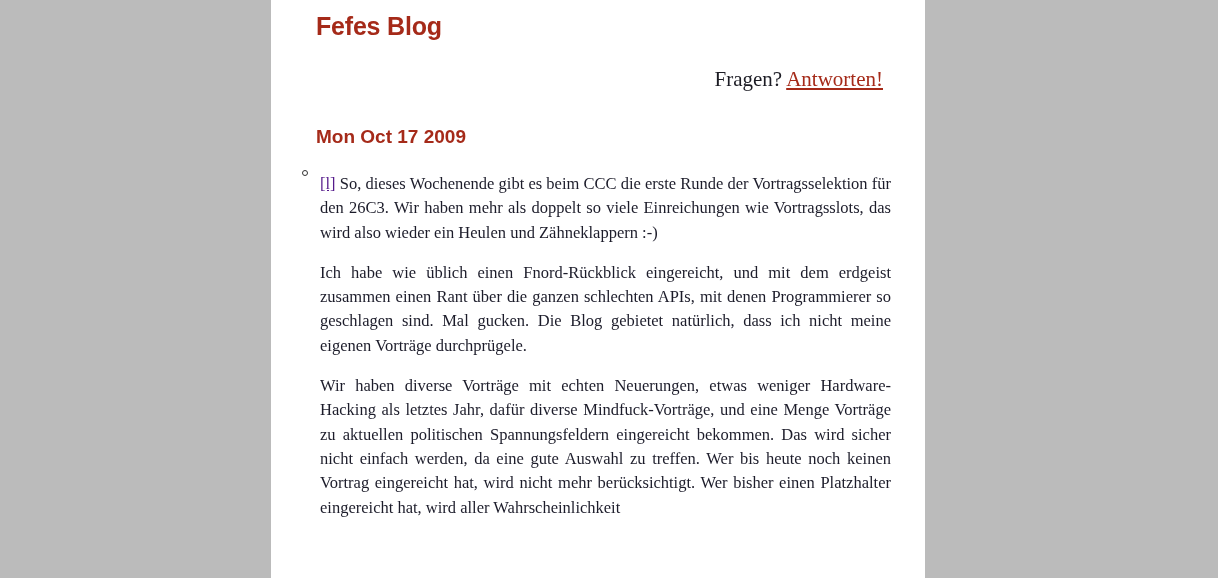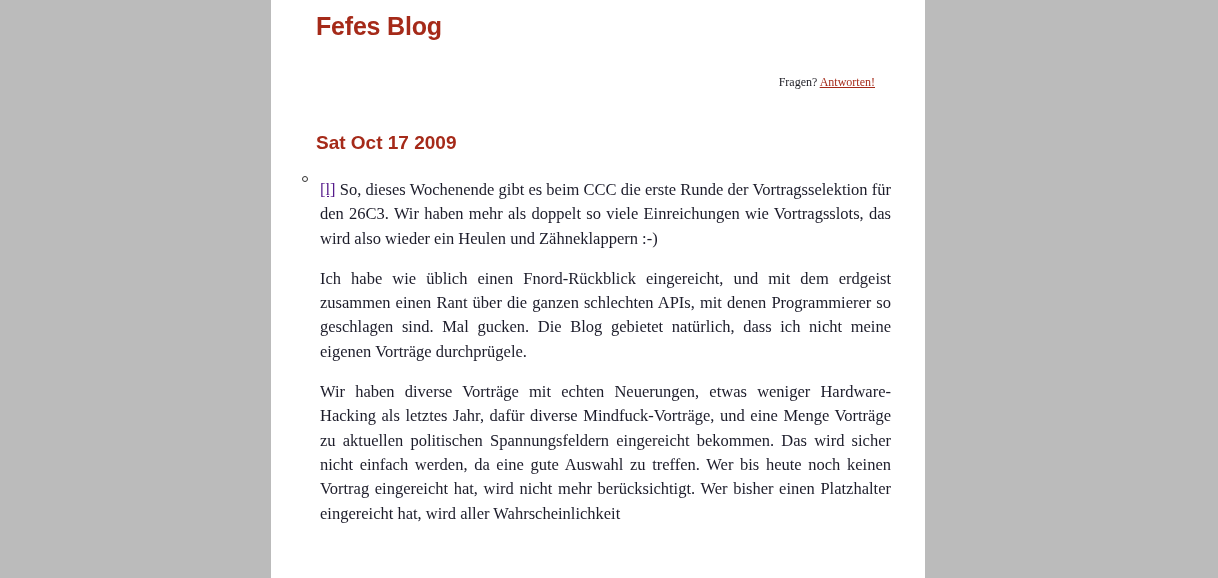--- a/index.html
+++ b/index.html
@@ -54,23 +54,23 @@
     color: #1c1c24;
     margin: 0;
     padding: 20px 0 0 0;
     line-height: 1.42;
     max-width: 566px;
   }
 
   #questions-line {
     text-align: right;
     font-family: "Liberation Serif", "DejaVu Serif", serif;
-    font-size: 12px;
+    font-size: 21px;
     color: #1c1c24;
-    margin: 16px;
+    margin: 8px;
     padding: 18px 4px 0 0;
   }
 
   a.link-red {
     color: #a52a19;
     text-decoration: underline;
   }
 
   a.link-visited {
     color: #551a8b;
@@ -135,21 +135,21 @@
   <div id="page">
 
     <h1 id="blog-title">Fefes Blog</h1>
 
 
     <p id="questions-line">
       <span>Fragen?</span>
       <a class="link-red" href="#">Antworten!</a>
     </p>
 
-    <h3 class="date-heading">Sat Oct 17 2009</h3>
+    <h3 class="date-heading">Mon Oct 17 2009</h3>
 
     <ul class="post-list">
       <li class="post-item">
         <span class="bullet"></span>
 
         <p class="post-para">
           <a class="link-visited" href="#">[l]</a>
           <span>So, dieses Wochenende gibt es beim CCC die erste Runde der Vortragsselektion für den 26C3. Wir haben mehr als doppelt so viele Einreichungen wie Vortragsslots, das wird also wieder ein Heulen und Zähneklappern :-)</span>
         </p>
 

